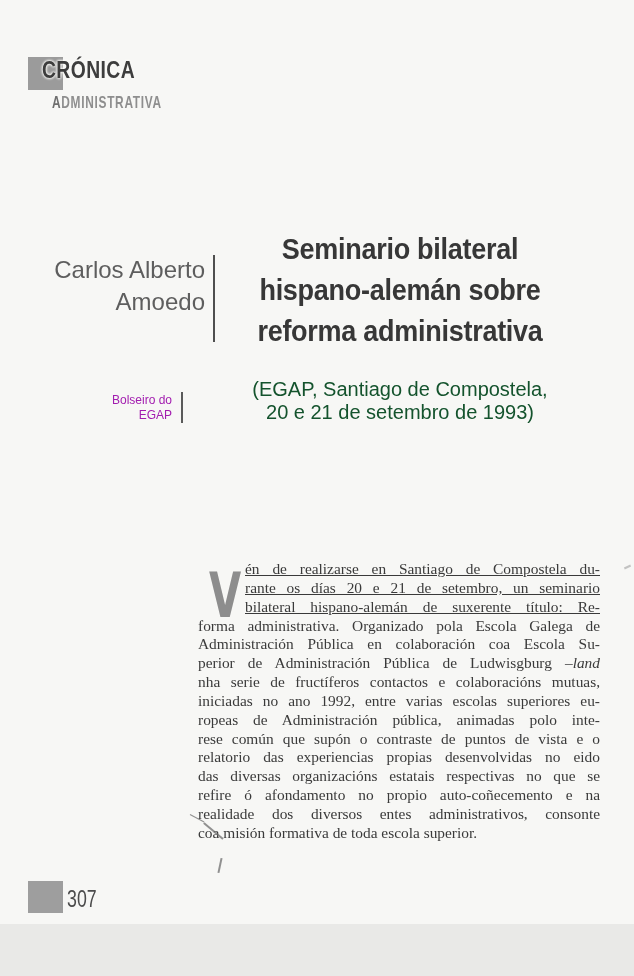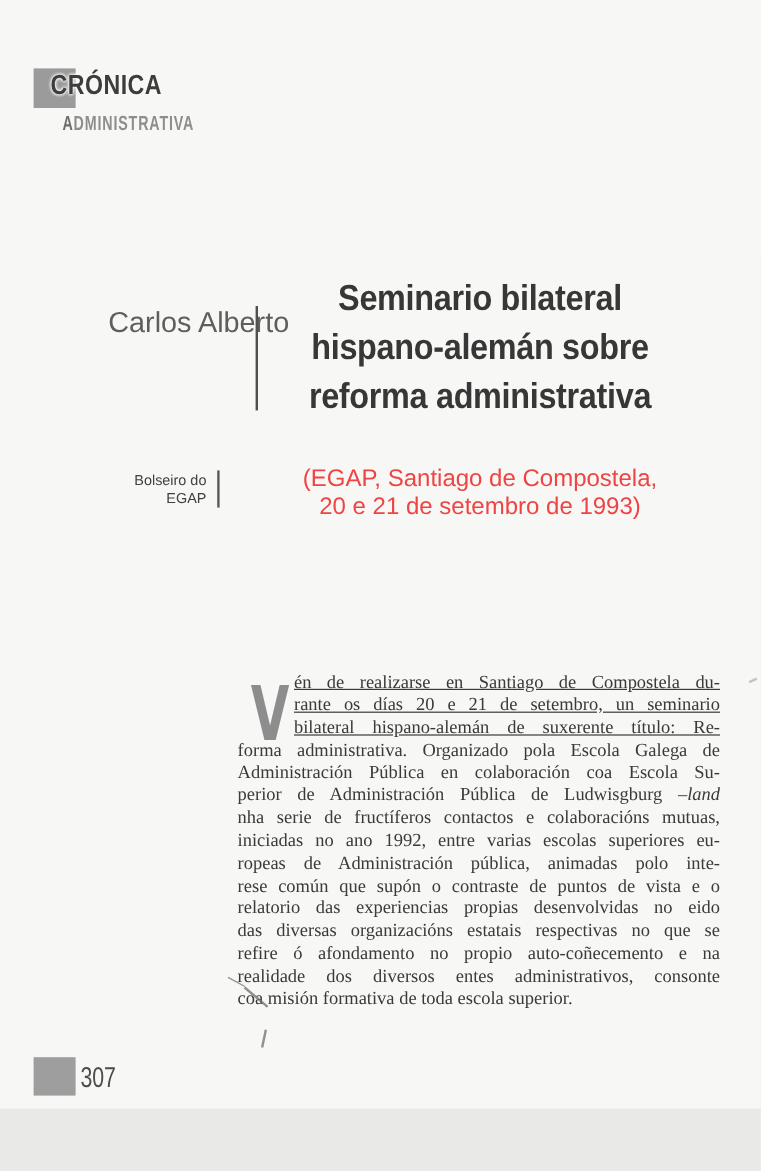--- a/index.html
+++ b/index.html
@@ -21,38 +21,38 @@
   }
   .kicker2 {
     position:absolute; left:52px; top:94px; line-height:1;
     font-size:17px; font-weight:600; color:#8e8e8e; letter-spacing:1px;
     transform:scaleX(.70); transform-origin:left top;
   }
   .kicker2::first-letter { color:#6e6e6e; font-weight:800; }
 
   .authors {
     position:absolute; left:0; top:254px; width:205px; text-align:right;
-    font-size:24px; line-height:31.5px; color:#5e5e5e;padding-left:36px;
+    font-size:24px; line-height:31.5px; color:#5e5e5e;
   }
   .rule { position:absolute; background:#4f4f4f; }
   .rule-author { left:213px; top:255px; width:2px; height:87px; }
   .rule-role   { left:181px; top:392px; width:2px; height:31px; background:#5a5a5a; }
 
   .title {
     position:absolute; left:198px; top:228px; width:404px; text-align:center;
     font-size:30px; font-weight:bold; line-height:41px; color:#373737;
     letter-spacing:-.3px; transform:scaleX(.9); transform-origin:center top;
   }
   .role {
     position:absolute; left:0; top:393px; width:172px; text-align:right;
-    font-size:12px; line-height:14.5px; color:#404040;
+    font-size:12px; line-height:14.5px; color:#a21caf;
   }
   .subtitle {
-    position:absolute; left:198px; top:388px; width:404px; text-align:center;
-    font-size:20px; line-height:23px; color:#ef4444;
+    position:absolute; left:198px; top:378px; width:404px; text-align:center;
+    font-size:20px; line-height:23px; color:#14532d;
   }
 
   .bodycol {
     position:absolute; left:198px; top:560px; width:402px;
     font-family:"Liberation Serif", serif; font-size:15.4px; color:#3a3a3a;
   }
   .bline {
     line-height:18.85px; height:18.85px; white-space:nowrap;
     text-align:justify; text-align-last:justify;
   }
@@ -80,20 +80,21 @@
 <body>
 
 <div class="page">
 
   <div class="sq hdr-sq"></div>
   <div class="kicker1">CRÓNICA</div>
   <div class="kicker2">ADMINISTRATIVA</div>
 
   <div class="authors">
     <div>Carlos Alberto</div>
+    <div>Amoedo</div>
   </div>
   <div class="rule rule-author"></div>
 
   <div class="title">
     <div>Seminario bilateral</div>
     <div>hispano-alemán sobre</div>
     <div>reforma administrativa</div>
   </div>
 
   <div class="role">

